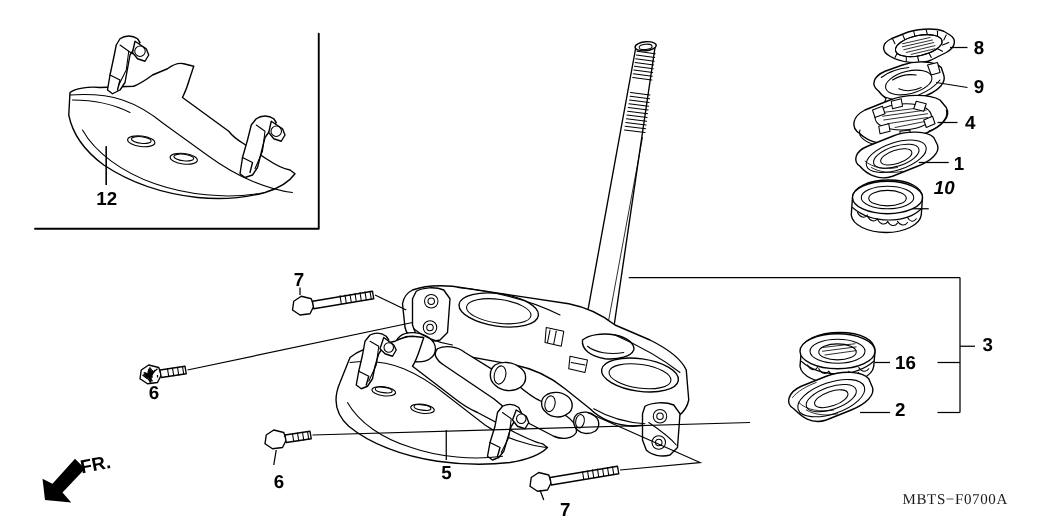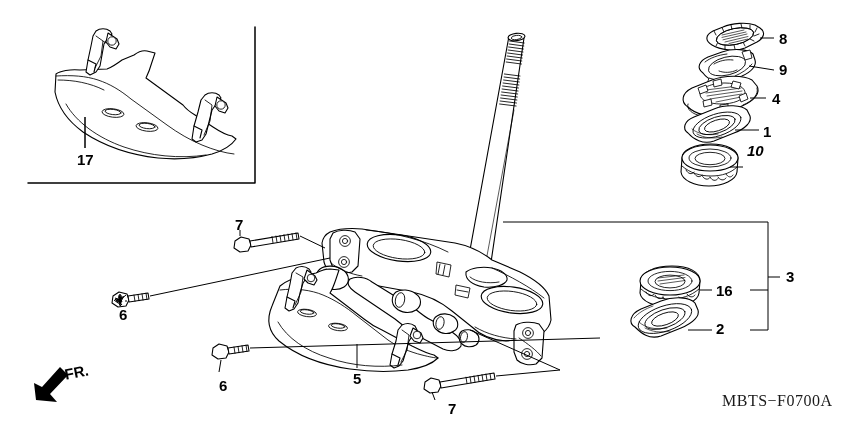--- a/index.html
+++ b/index.html
@@ -17,21 +17,21 @@
     font-weight:bold;
     font-size:15px;
     color:#000;
     line-height:1;
     white-space:nowrap;
   }
   #partcode{
     position:absolute;
     left:722px; top:392px;
     font-family:"Liberation Serif", serif;
-    font-size:16px;
+    font-size:12px;
     letter-spacing:0.5px;
     color:#1a1a1a;
     white-space:nowrap;
   }
   #fr-text{
     position:absolute;
     left:63px; top:366px;
     font-family:"Liberation Sans", sans-serif;
     font-weight:bold;
     font-size:15px;
@@ -503,21 +503,21 @@
   <div class="lbl" style="left:772px; top:91px;">4</div>
   <div class="lbl" style="left:353px; top:371px;">5</div>
   <div class="lbl" style="left:119px; top:307px;">6</div>
   <div class="lbl" style="left:219px; top:378px;">6</div>
   <div class="lbl" style="left:235px; top:217px;">7</div>
   <div class="lbl" style="left:448px; top:401px;">7</div>
   <div class="lbl" style="left:779px; top:31px;">8</div>
   <div class="lbl" style="left:779px; top:62px;">9</div>
   <div class="lbl" style="left:747px; top:143px;font-style:italic;">10</div>
   <div class="lbl" style="left:716px; top:283px;">16</div>
-  <div class="lbl" style="left:77px; top:152px;">17</div>
+  <div class="lbl" style="left:77px; top:152px;">12</div>
 
   <svg style="position:absolute;left:30px;top:365px;width:46px;height:42px;">
     <polygon points="6,35 4,18 12,22 30,2 38,10 20,29 27,37" fill="#000"></polygon>
   </svg>
   <div id="fr-text">FR.</div>
 
   <div id="partcode">MBTS−F0700A</div>
 
 </div>
 

